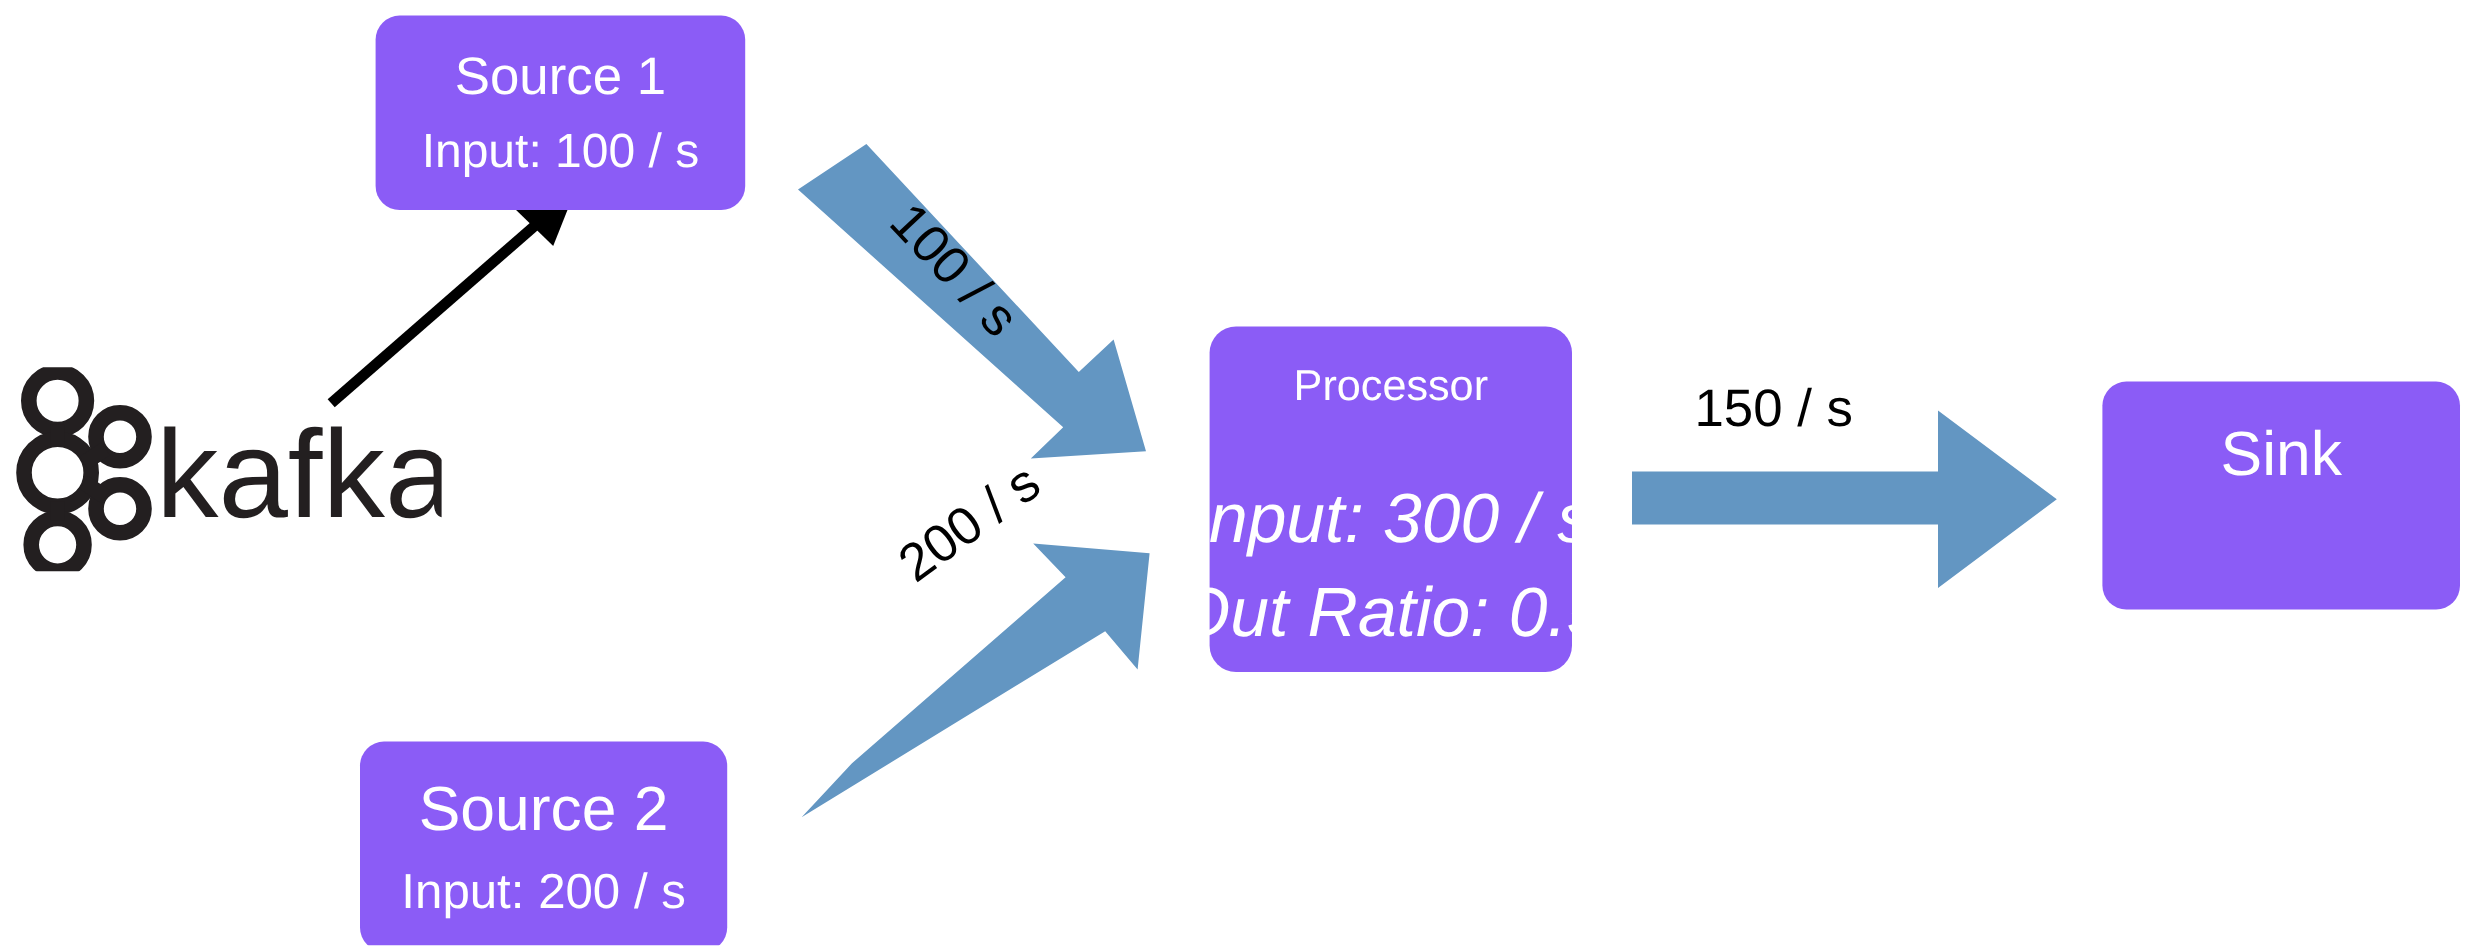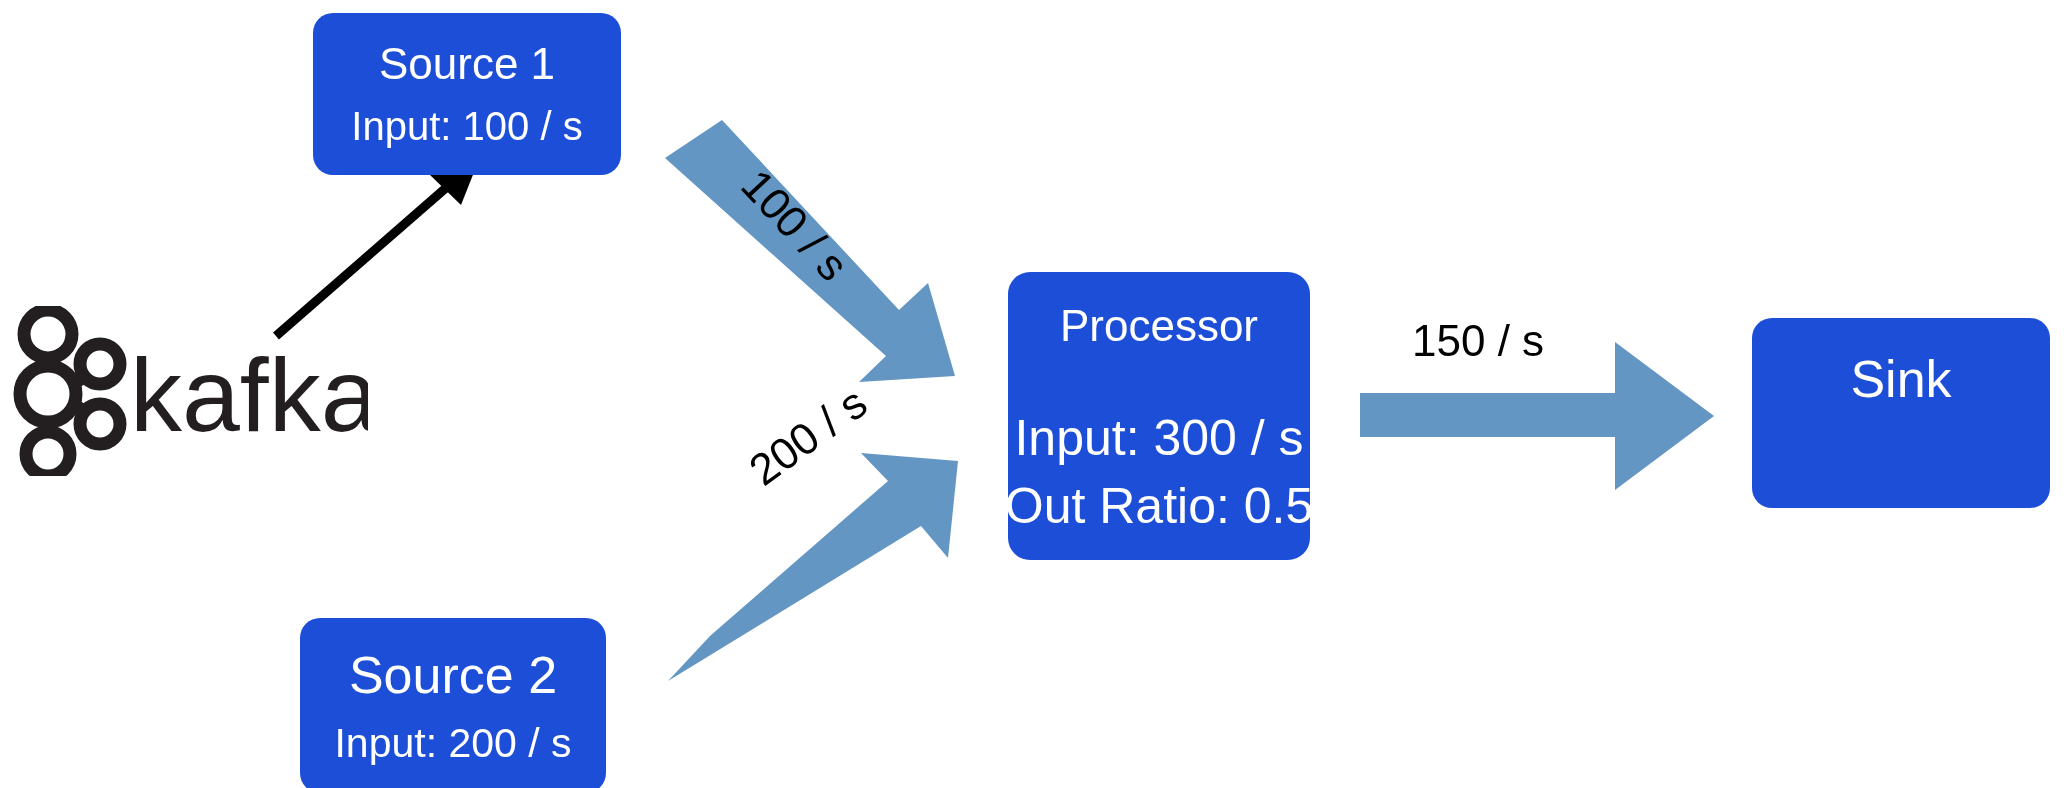--- a/index.html
+++ b/index.html
@@ -15,21 +15,21 @@
     width: 2064px;
     height: 788px;
     background: #ffffff;
     overflow: hidden;
   }
 
   
   .node {
     position: absolute;
     box-sizing: border-box;
-    background: #1d4ed8;
+    background: #8b5cf6;
     border-radius: 22px;
     color: #ffffff;
     display: flex;
     flex-direction: column;
     align-items: center;
     justify-content: center;
     text-align: center;
     line-height: 1.28;
     z-index: 4;
   }
@@ -55,28 +55,28 @@
   }
   #node-source2 .title { font-size: 52px; margin-bottom: 8px; }
   #node-source2 .detail { font-size: 41px; }
 
   #node-processor {
     left: 1008px; top: 272px; width: 302px; height: 288px;
     border-radius: 22px;
     justify-content: flex-start;
     padding-top: 26px;
   }
-  #node-processor .title { font-size: 44px; }
+  #node-processor .title { font-size: 36px; }
   #node-processor .detail-block {
     margin-top: 52px;
     display: flex;
     flex-direction: column;
     gap: 4px;
   }
-  #node-processor .detail { font-size: 50px; }
+  #node-processor .detail { font-size: 58px; font-style: italic; }
 
   #node-sink {
     left: 1752px; top: 318px; width: 298px; height: 190px;
     border-radius: 20px;
     justify-content: flex-start;
     padding-top: 28px;
   }
   #node-sink .title { font-size: 52px; }
   #node-sink .detail-block { margin-top: 36px; }
   #node-sink .detail { font-size: 46px; }

